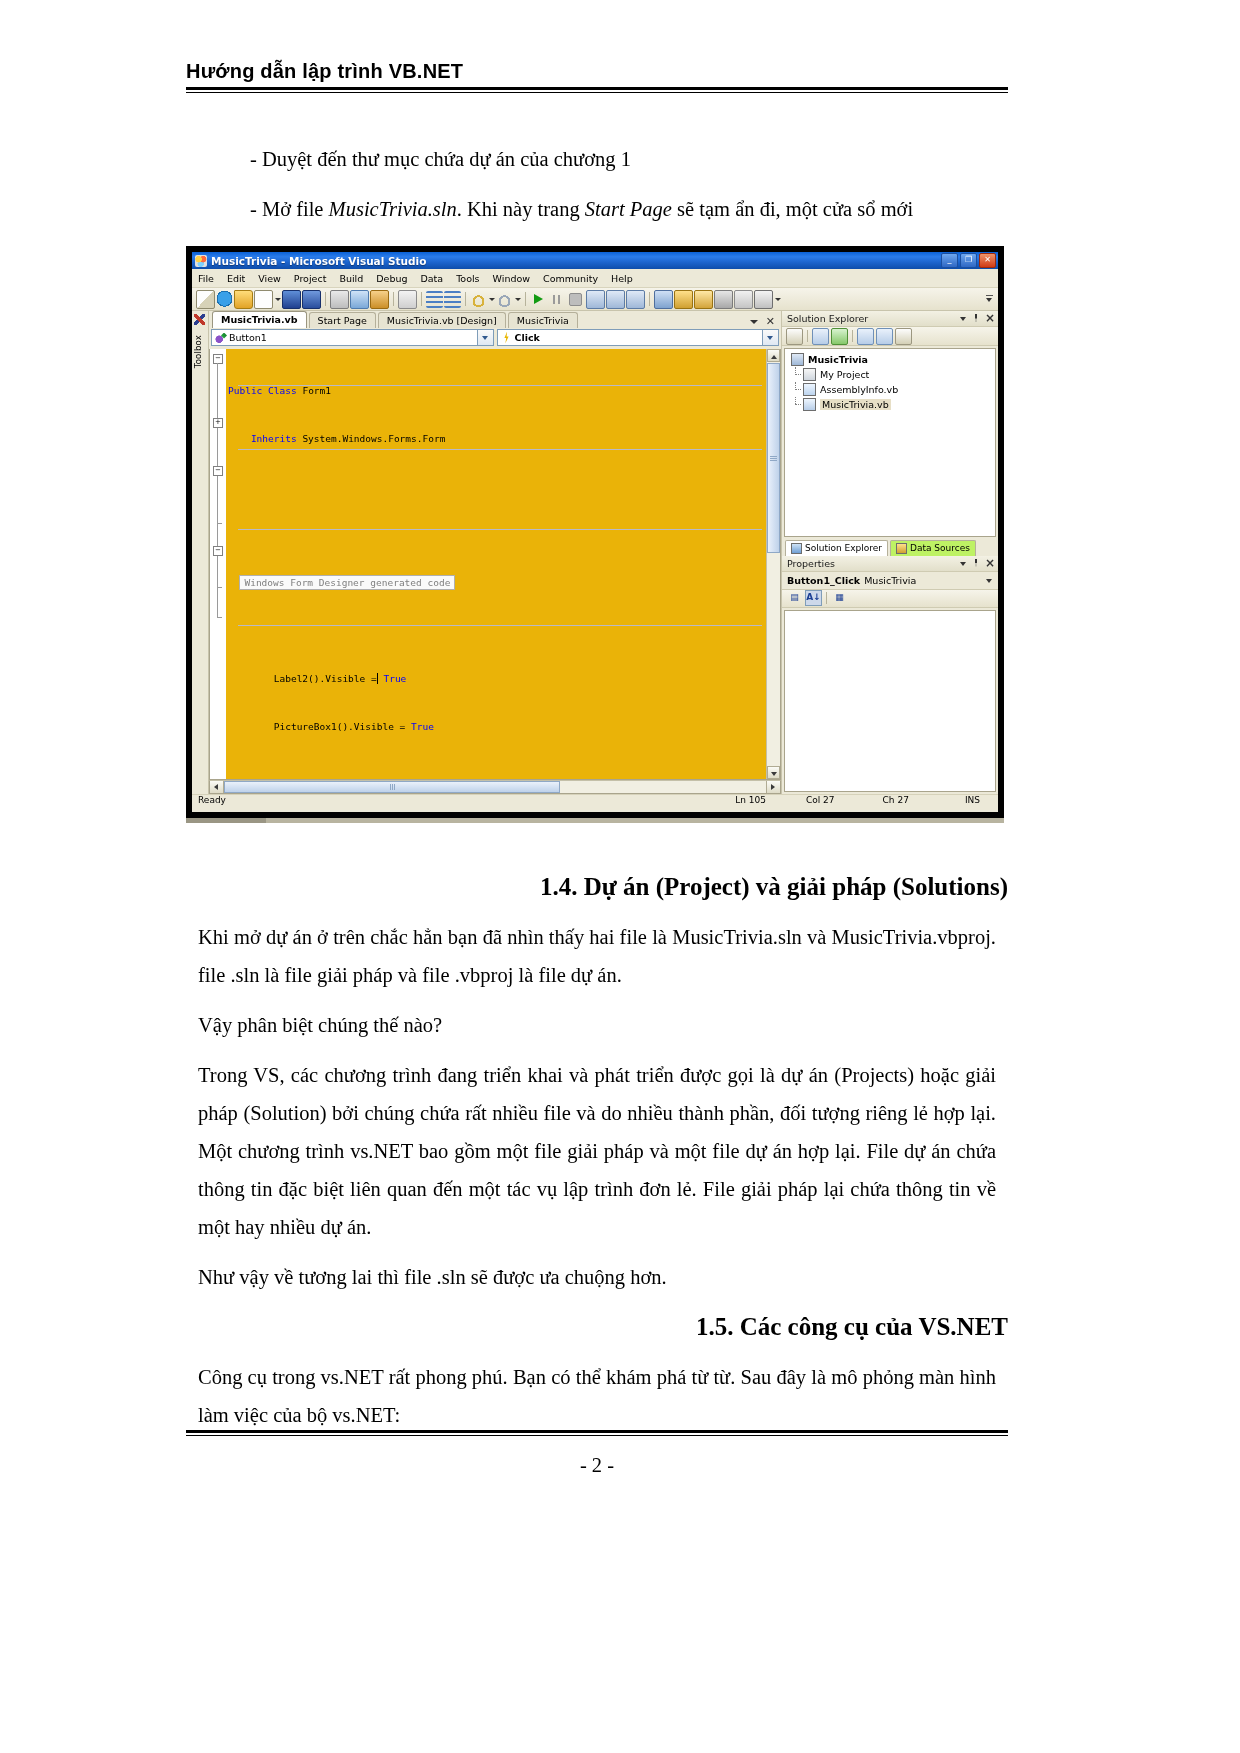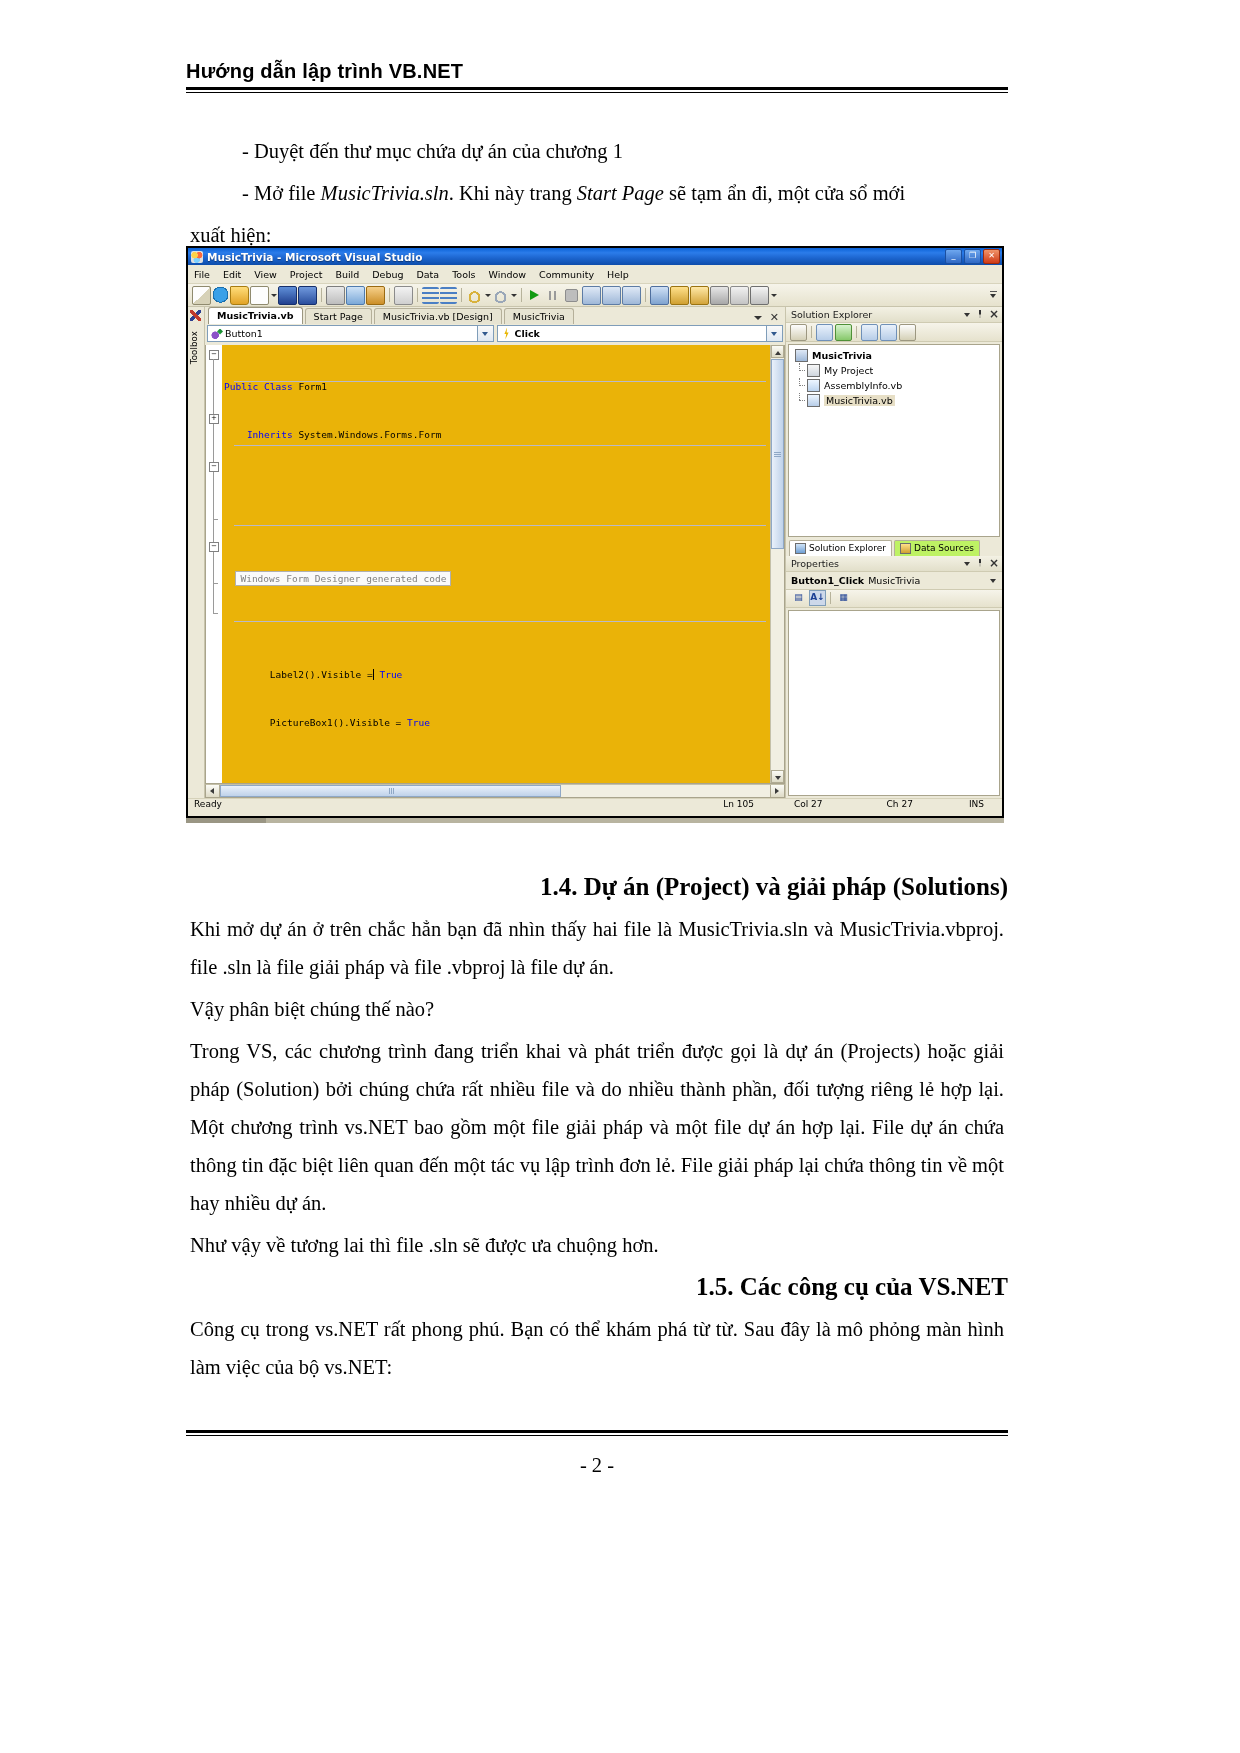--- a/index.html
+++ b/index.html
@@ -58,21 +58,21 @@
   .ital { font-style: italic; }
   h2.section {
     font-family: Liberation Serif, serif;
     font-weight: bold;
     font-size: 25px;
     margin: 0 0 0 0;
     line-height: 38px;
     text-align: right;
   }
   p.para {
-    margin: 4px;
+    margin: 12px;
     text-align: justify;
     text-justify: inter-word;
   }
   p.para.left { text-align: left; }
 
   
   .doc-footer {
     position: absolute;
     left: 186px;
     top: 1430px;
@@ -92,21 +92,21 @@
 
   
   .vs-shot {
     position: absolute;
     left: 186px;
     top: 246px;
     width: 818px;
     height: 572px;
     background: #ece9d8;
     font-family: "DejaVu Sans", sans-serif;
-    border: 2px solid #000000;
+    border: 6px solid #000000;
     box-sizing: border-box;
     overflow: hidden;
   }
   .vs-inner {
     position: absolute;
     left: 0; top: 0; right: 0; bottom: 0;
     display: flex;
     flex-direction: column;
   }
   
@@ -759,21 +759,21 @@
     height: 17px;
     background: #ece9d8;
     border-top: 1px solid #d6d2ba;
     display: flex;
     font-size: 9px;
     flex: none;
     padding-left: 6px;
   }
   .status-cell { white-space: nowrap; }
   .status-ln   { margin-left: auto; margin-right: 40px;}
-  .status-col  { margin-right: 64px; }
+  .status-col  { margin-right: 48px; }
   .status-ch   { margin-right: 56px; }
   .status-ins  { margin-right: 18px; }
 
   
   .shot-shadow {
     position: absolute;
     left: 186px;
     top: 818px;
     width: 818px;
     height: 5px;

